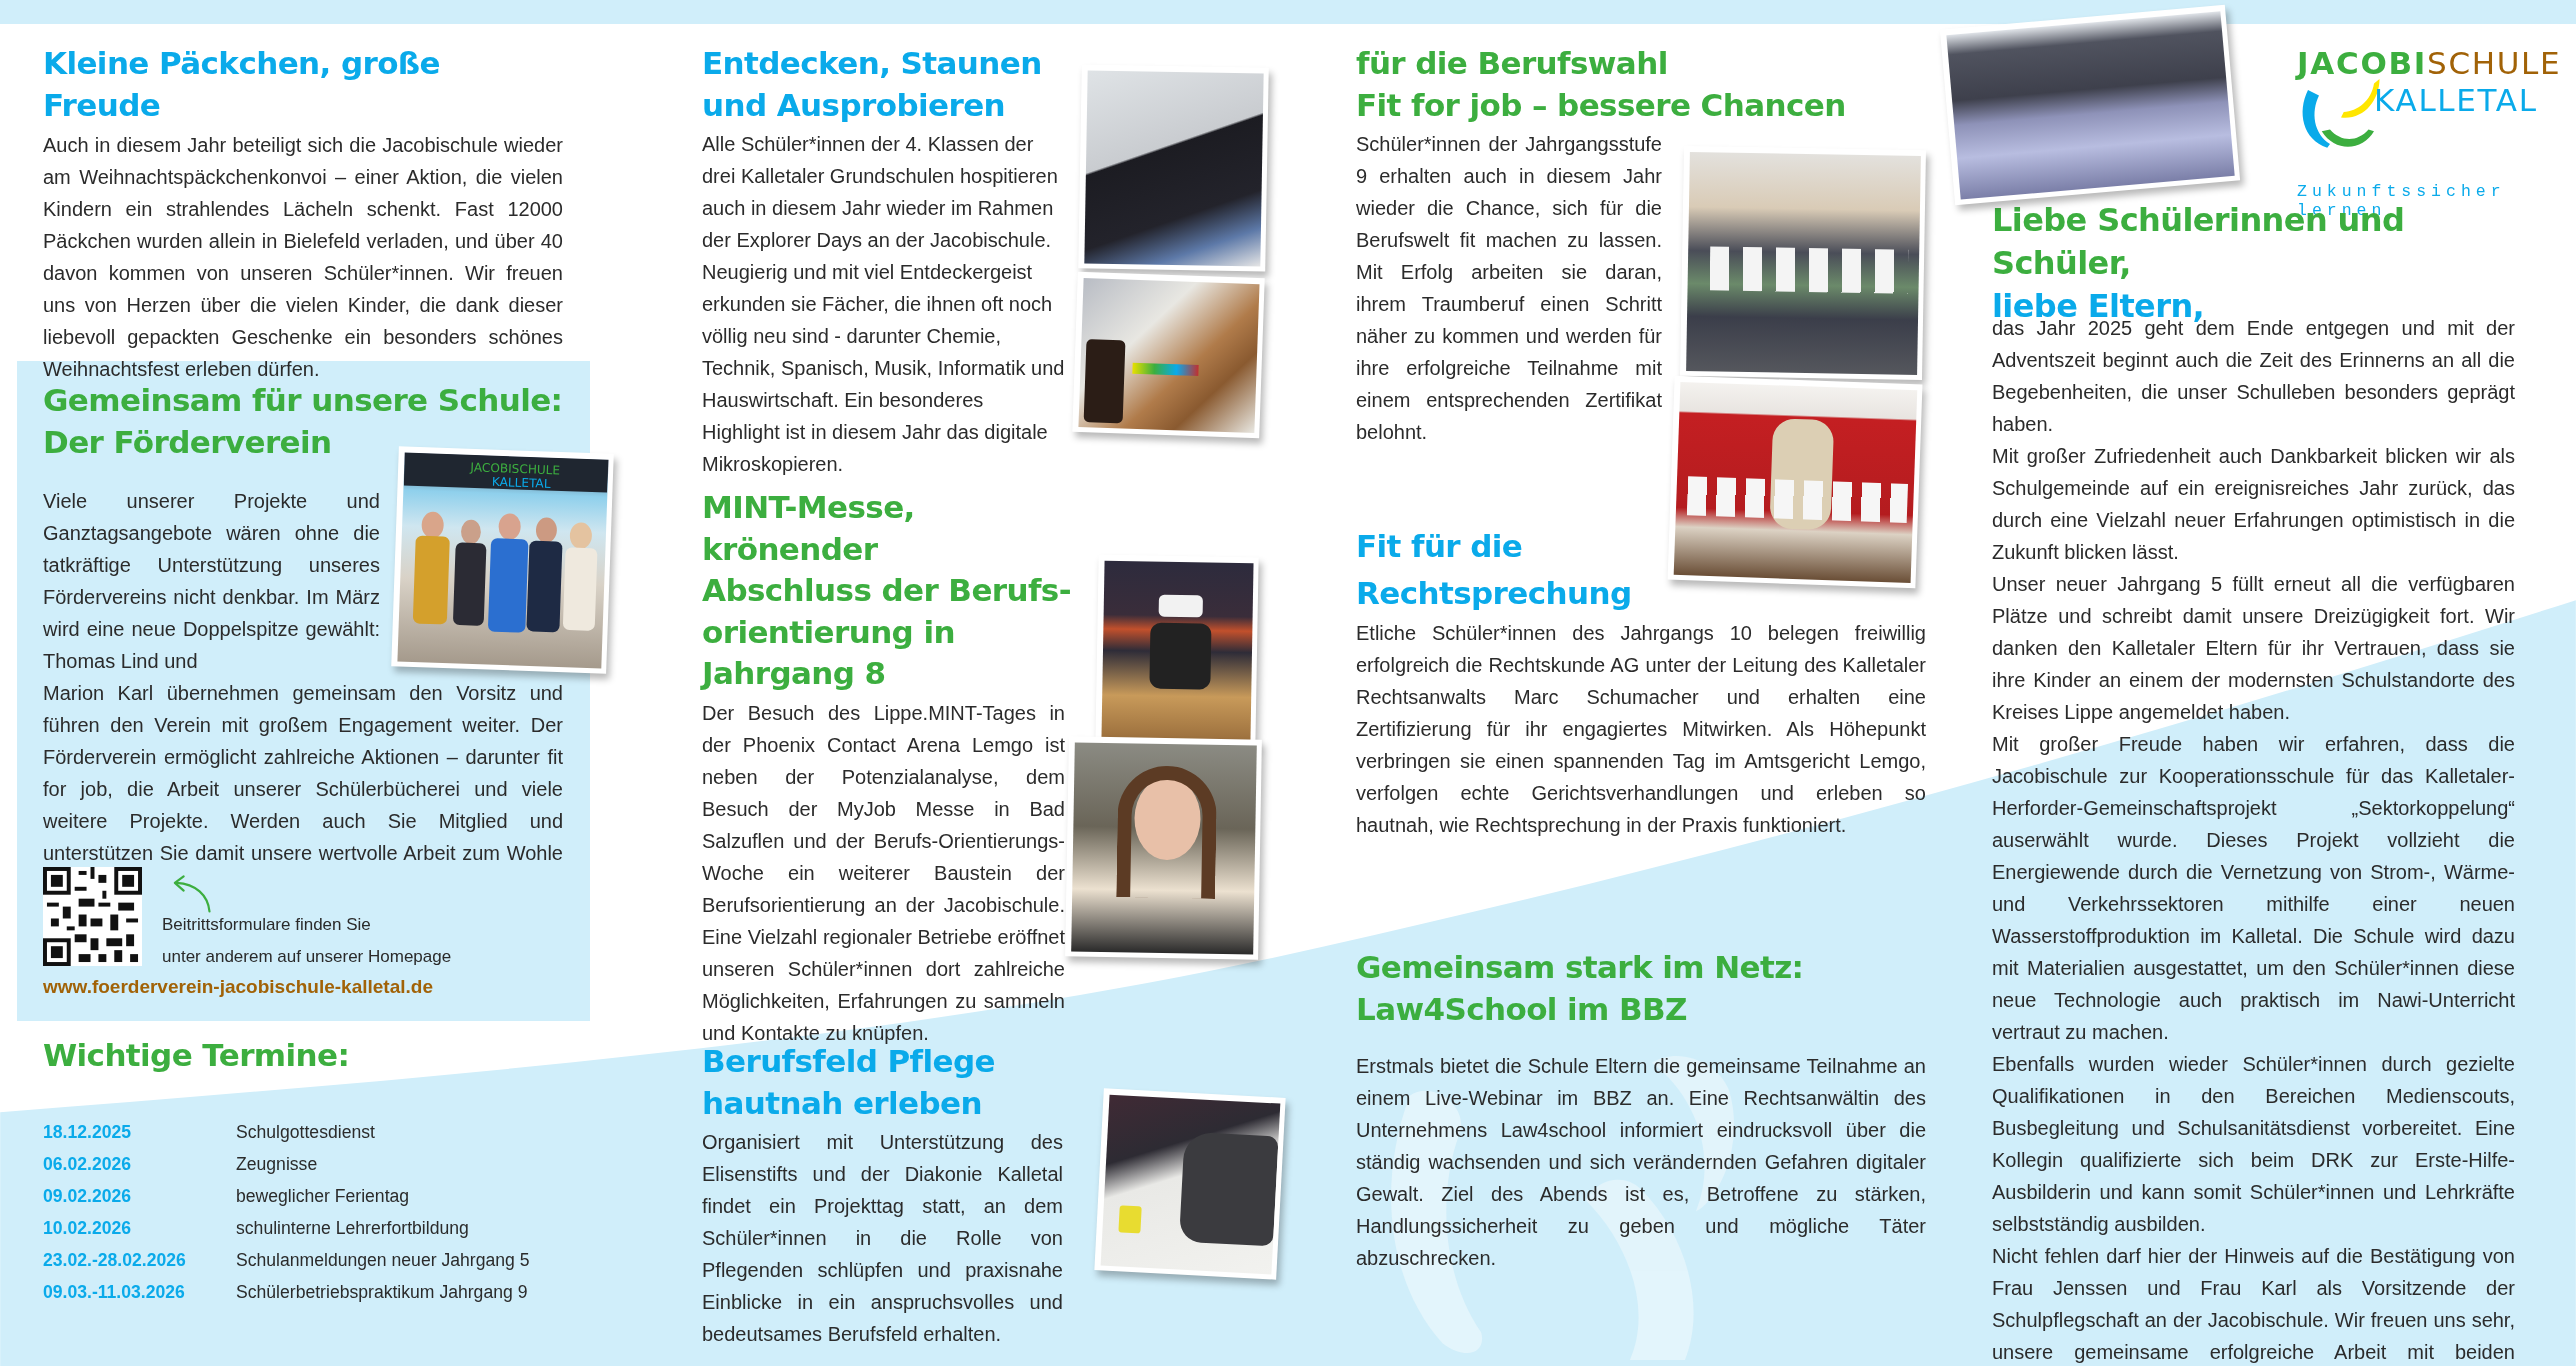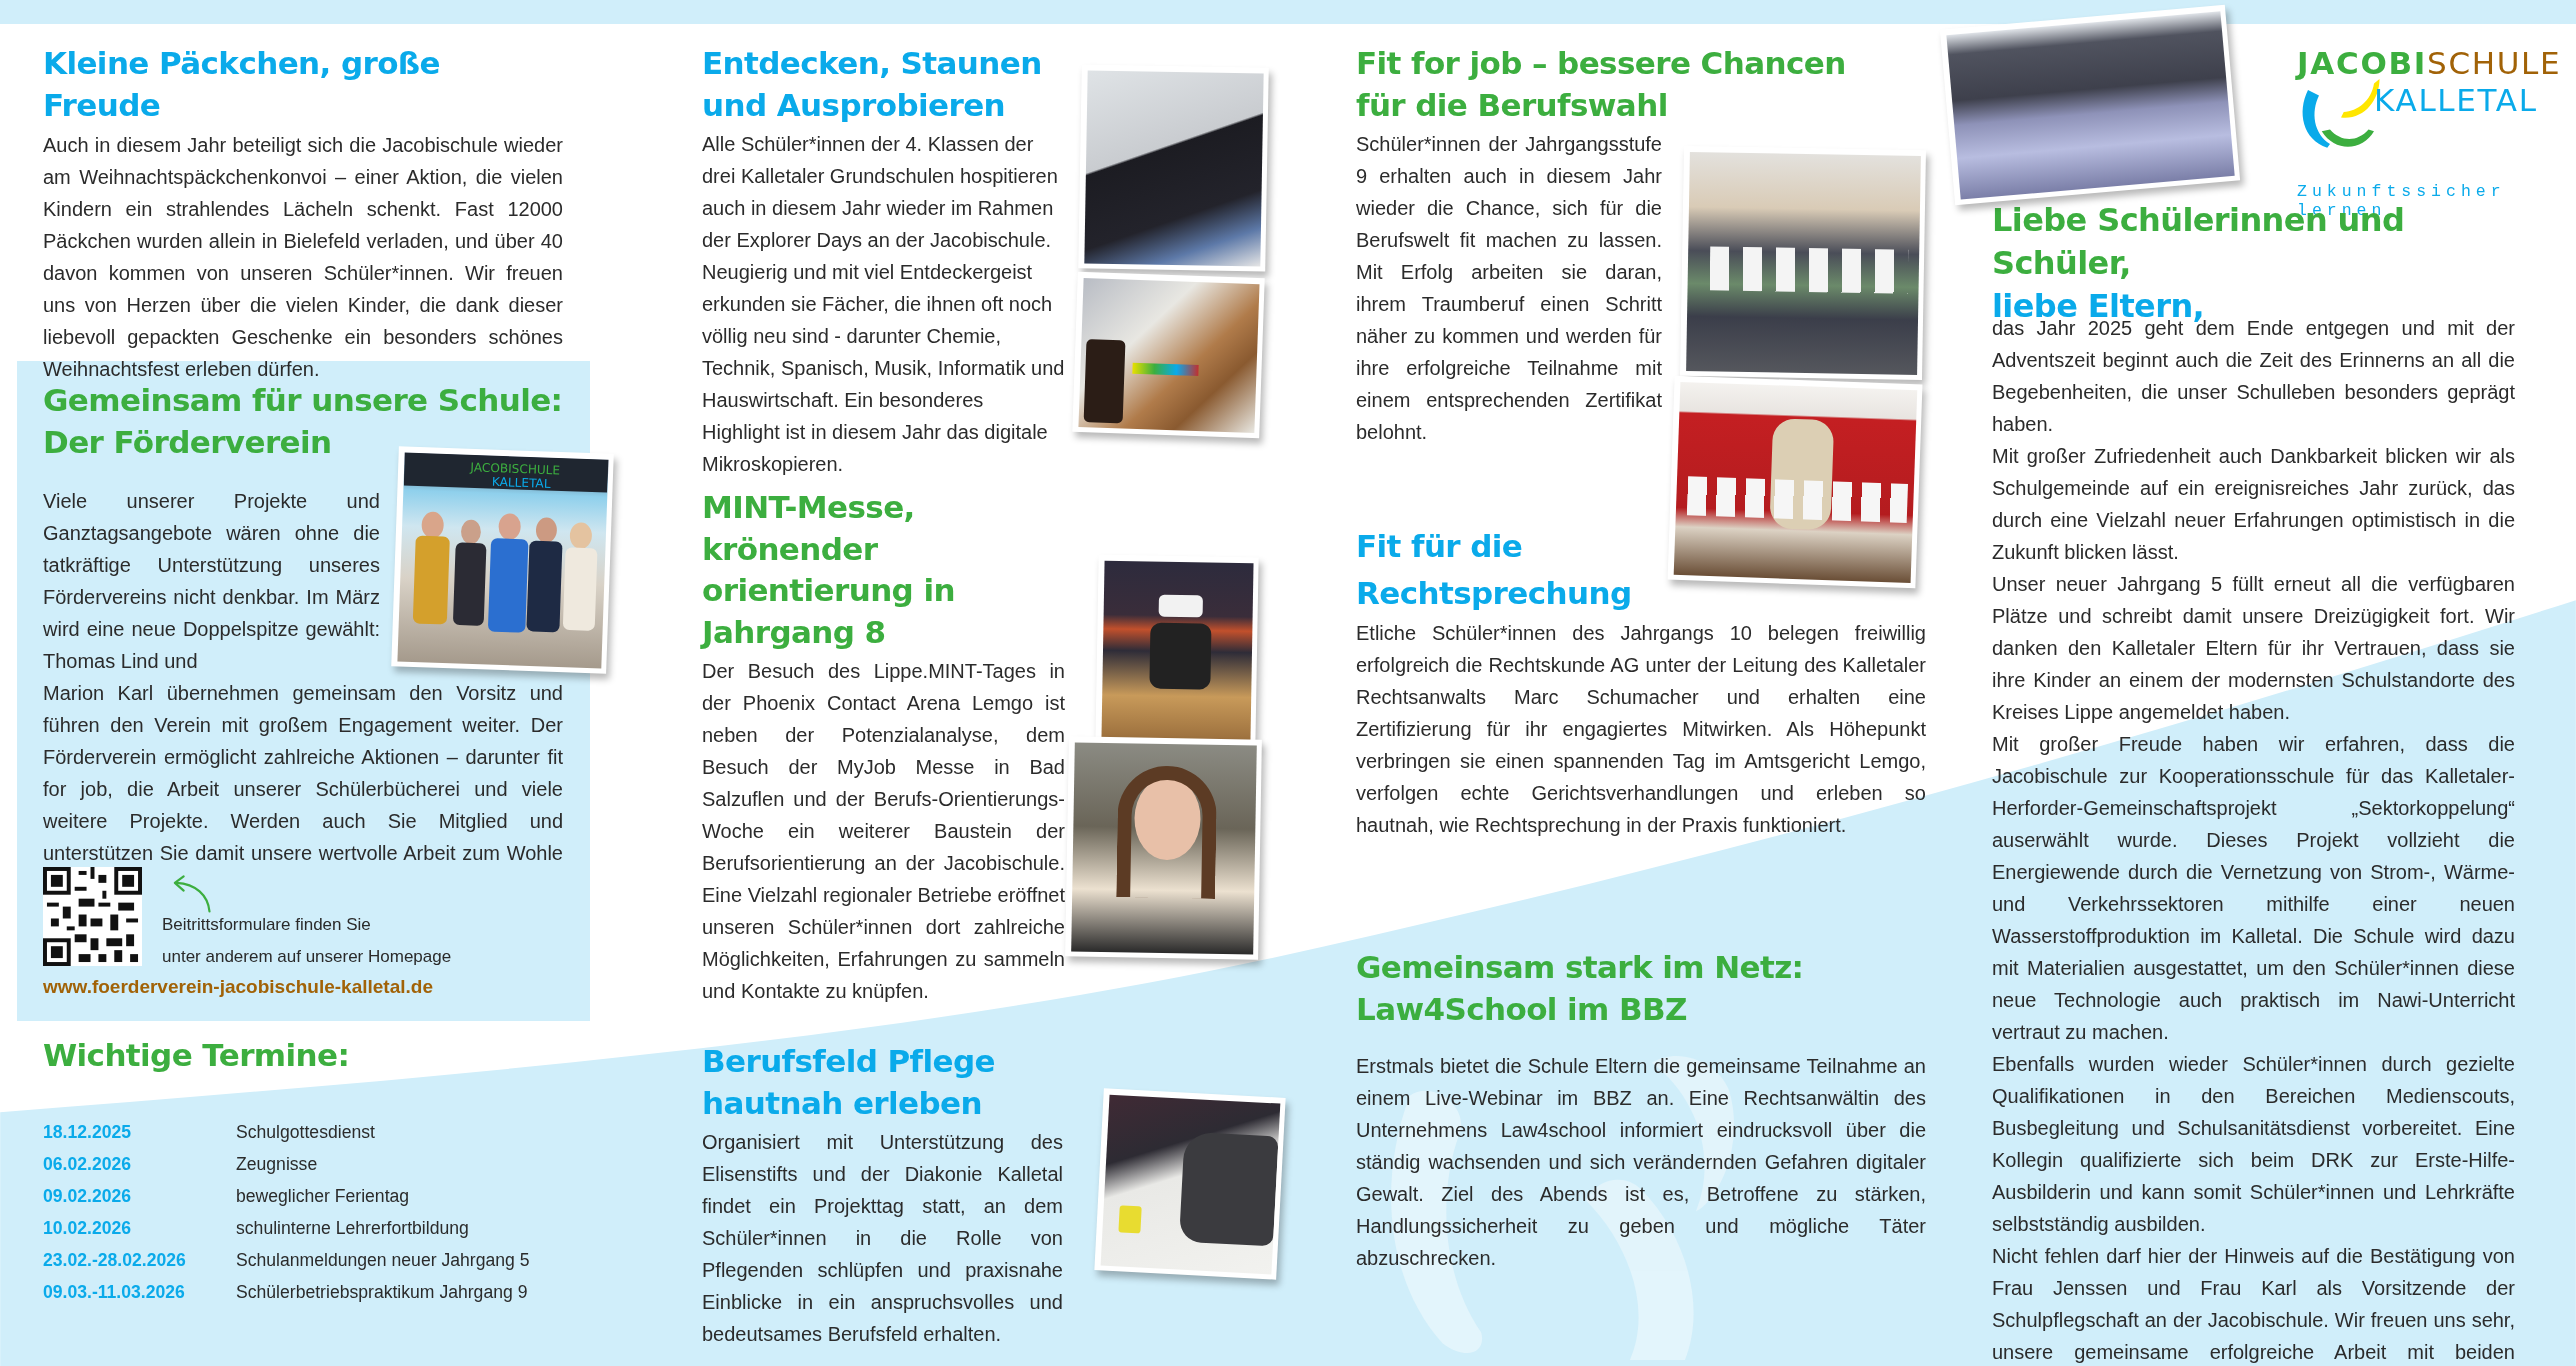--- a/index.html
+++ b/index.html
@@ -168,20 +168,21 @@
 </div>
 <div class="photo" style="left:1075px; top:275px; width:187px; height:160px; transform:rotate(2deg);">
   <div class="img" style="background:linear-gradient(135deg,#b8bcc4 0%,#e8e7e2 35%,#b07b4a 60%,#8a5a30 75%,#e9e8e2 100%);">
     <div style="position:absolute; left:5.5px; top:61px; width:39px; height:83px; background:#2b1d16; border-radius:5.5px;"></div>
     <div style="position:absolute; left:52px; top:83px; width:66px; height:11px; background:linear-gradient(90deg,#e8e000,#3cae3f,#0aaaea,#c03030);"></div>
   </div>
 </div>
 
 <div class="col" style="left:702px; top:487px; width:396px;">
   <h2 class="head green" style="font-size:31px;">MINT-Messe, krönender</h2>
+  <h2 class="head green" style="font-size:31px;">Abschluss der Berufs-</h2>
   <h2 class="head green" style="font-size:31px;">orientierung in</h2>
   <h2 class="head green" style="font-size:31px;">Jahrgang 8</h2>
   <p class="body" style="margin-top:2.2px; width:363px;">Der Besuch des Lippe.MINT-Tages in der Phoenix Contact Arena Lemgo ist neben der Potenzialanalyse, dem Besuch der MyJob Messe in Bad Salzuflen und der Berufs-Orientierungs-Woche ein weiterer Baustein der Berufsorientierung an der Jacobischule. Eine Vielzahl regionaler Betriebe eröffnet unseren Schüler*innen dort zahlreiche Möglichkeiten, Erfahrungen zu sammeln und Kontakte zu knüpfen.</p>
 </div>
 <div class="photo" style="left:1097px; top:556px; width:160px; height:190px; transform:rotate(1deg);">
   <div class="img" style="background:linear-gradient(180deg,#2d2b3d 0%,#3a2d3a 30%,#c2502c 38%,#2e2c38 50%,#c89a5a 75%,#9a6e3c 100%);">
     <div style="position:absolute; left:55px; top:33px; width:44px; height:22px; background:#f2f2f2; border-radius:5.5px;"></div>
     <div style="position:absolute; left:47px; top:61px; width:61px; height:66px; background:#222; border-radius:11px;"></div>
   </div>
 </div>
@@ -198,22 +199,22 @@
   <p class="body" style="margin-top:2.2px; width:361px;">Organisiert mit Unterstützung des Elisenstifts und der Diakonie Kalletal findet ein Projekttag statt, an dem Schüler*innen in die Rolle von Pflegenden schlüpfen und praxisnahe Einblicke in ein anspruchsvolles und bedeutsames Berufsfeld erhalten.</p>
 </div>
 <div class="photo" style="left:1099px; top:1093px; width:182px; height:182px; transform:rotate(3deg);">
   <div class="img" style="background:linear-gradient(160deg,#402a35 0%,#2d2b33 30%,#e9e9e6 45%,#f2f2ef 100%);">
     <div style="position:absolute; left:77px; top:33px; width:94px; height:110px; background:#3b3b3f; border-radius:27.5px 11px 11px 22px;"></div>
     <div style="position:absolute; left:16.5px; top:110px; width:22px; height:27.5px; background:#e8dc30; border-radius:3.3px;"></div>
   </div>
 </div>
 
 <div class="col" style="left:1356px; top:43px; width:584px;">
+  <h2 class="head green" style="font-size:31px;">für die Berufswahl</h2>
   <h2 class="head green" style="font-size:31px;">Fit for job – bessere Chancen</h2>
-  <h2 class="head green" style="font-size:31px;">für die Berufswahl</h2>
   <p class="body" style="margin-top:2.2px; width:306px;">Schüler*innen der Jahrgangsstufe 9 erhalten auch in diesem Jahr wieder die Chance, sich für die Berufswelt fit machen zu lassen. Mit Erfolg arbeiten sie daran, ihrem Traumberuf einen Schritt näher zu kommen und werden für ihre erfolgreiche Teilnahme mit einem entsprechenden Zertifikat belohnt.</p>
 </div>
 <div class="photo" style="left:1682px; top:148px; width:242px; height:230px; transform:rotate(1deg);">
   <div class="img" style="background:linear-gradient(180deg,#e3e1dd 0%,#d9cbb6 25%,#4a4d58 45%,#6b8a6a 60%,#3b3e4a 75%,#55575d 100%);">
     <div style="position:absolute; left:22px; top:94px; width:198px; height:44px; background:repeating-linear-gradient(90deg,#f4f4f4 0 19px,transparent 19px 33px);"></div>
   </div>
 </div>
 <div class="photo" style="left:1671px; top:380px; width:248px; height:204px; transform:rotate(2deg);">
   <div class="img" style="background:linear-gradient(180deg,#f4f2ef 0%,#e8e4e0 15%,#c41f22 16%,#b41c1f 65%,#dcd2c4 75%,#6a4e36 100%);">
     <div style="position:absolute; left:94px; top:33px; width:61px; height:110px; background:#dccfb4; border-radius:22px;"></div>

